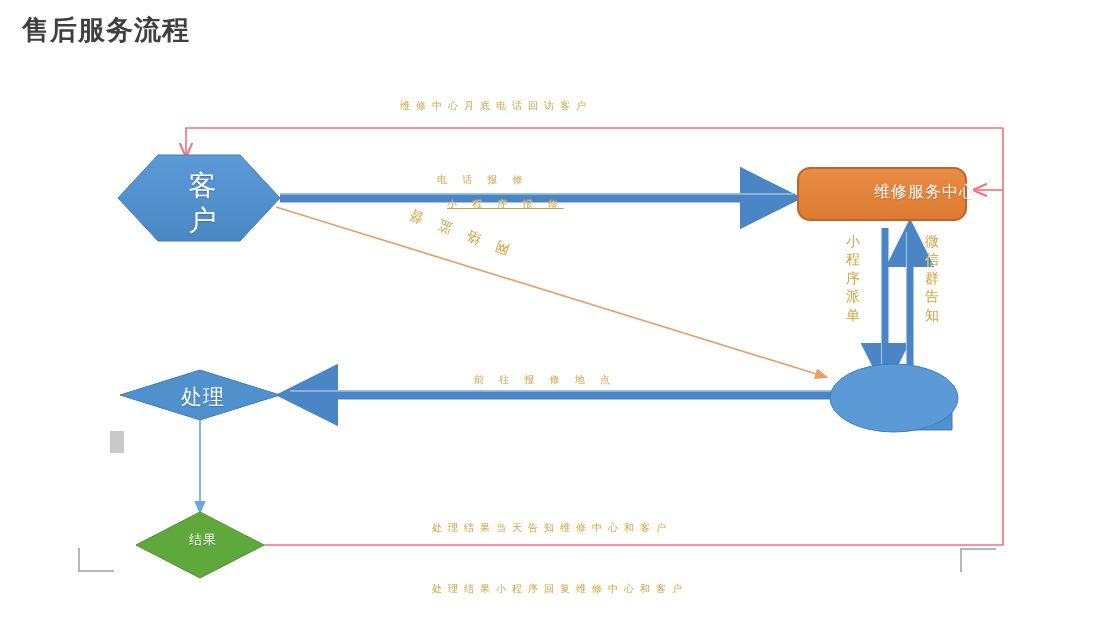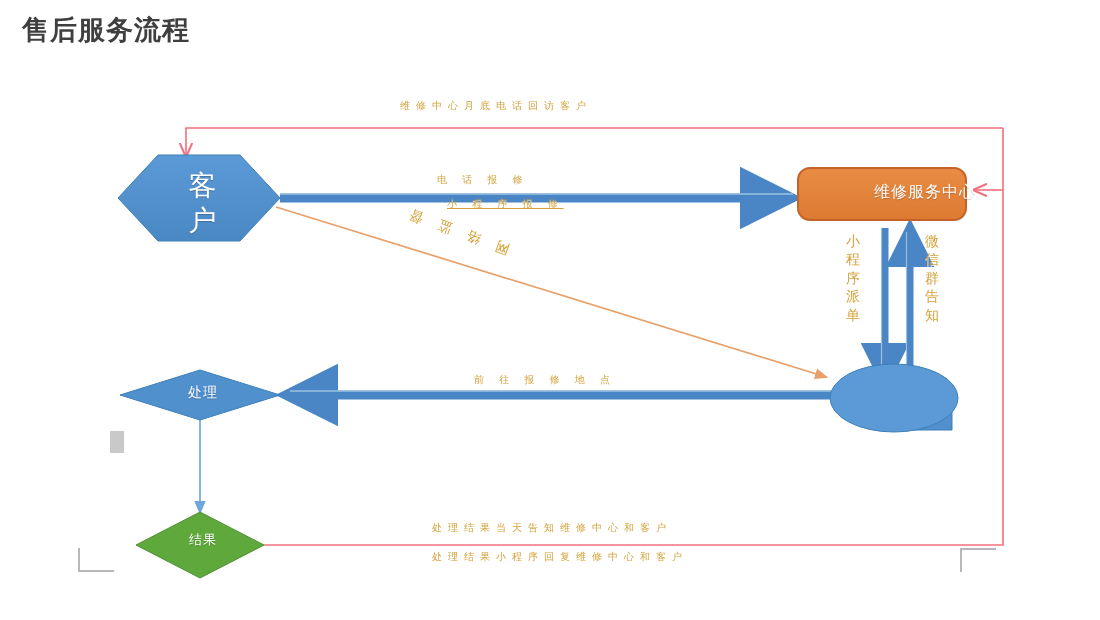--- a/index.html
+++ b/index.html
@@ -42,21 +42,21 @@
     font-size:16px;letter-spacing:1px;
     text-shadow:0 1px 1px rgba(0,0,0,.22);
   }
   .staff-label{
     left:836px;top:378px;width:108px;
     font-size:15px;letter-spacing:1px;line-height:1.45;
     text-shadow:0 1px 1px rgba(0,0,0,.22);
   }
   .handle-label{
     left:150px;top:384px;width:106px;
-    font-size:14px;letter-spacing:1px;
+    font-size:21px;letter-spacing:1px;
     text-shadow:0 1px 1px rgba(0,0,0,.22);
   }
   .result-label{
     left:150px;top:532px;width:106px;
     font-size:13px;letter-spacing:1px;
     text-shadow:0 1px 1px rgba(0,0,0,.22);
   }
 
   
   .edgelbl{
@@ -67,21 +67,21 @@
     white-space:nowrap;
     pointer-events:none;
     text-shadow:0 1px 0 rgba(255,255,255,.9);
     font-family:"DejaVu Sans","Liberation Sans",sans-serif;
   }
   .lbl-top{left:400px;top:99px;}
   .lbl-phone{left:437px;top:173px;}
   .lbl-mini{left:447px;top:197px;text-decoration:underline;}
   .lbl-goto{left:474px;top:373px;}
   .lbl-result1{left:432px;top:521px;}
-  .lbl-result2{left:432px;top:550px;}
+  .lbl-result2{left:432px;top:582px;}
 
   .edgelbl-v{
     position:absolute;
     color:#d4a23c;
     font-size:14px;
     line-height:1.32;
     width:16px;
     text-align:center;
     word-break:break-all;
     pointer-events:none;

